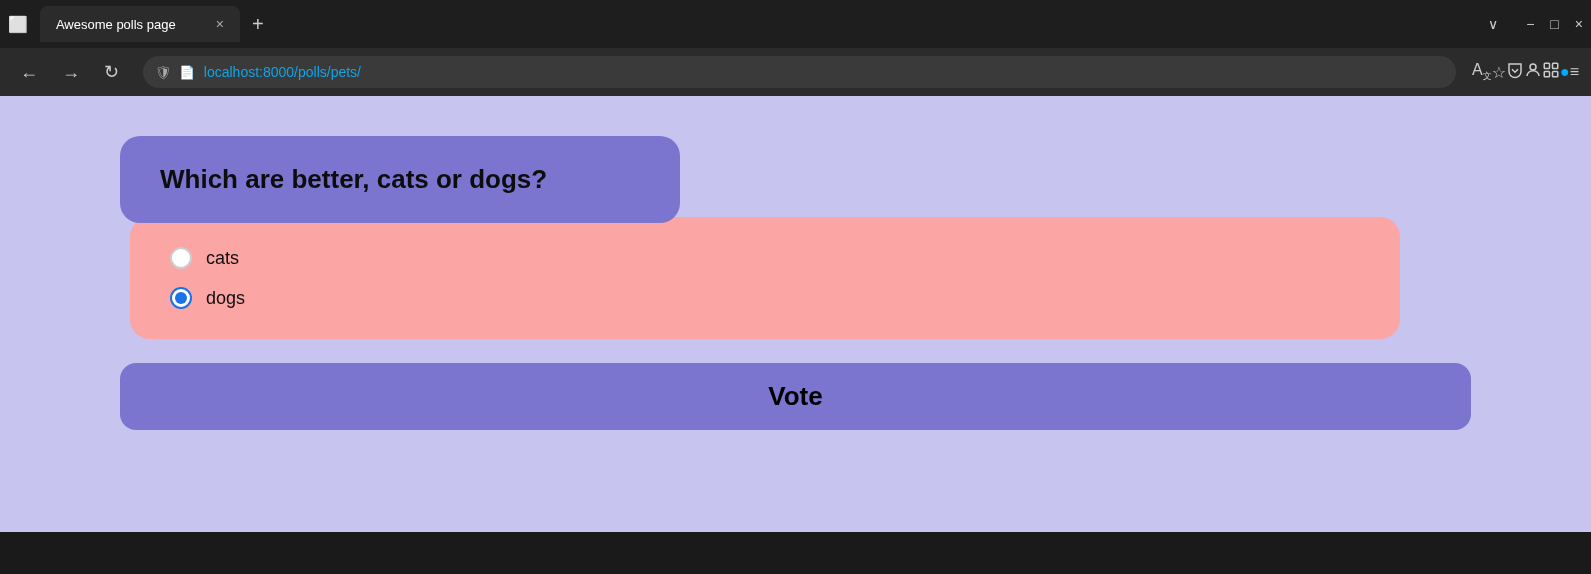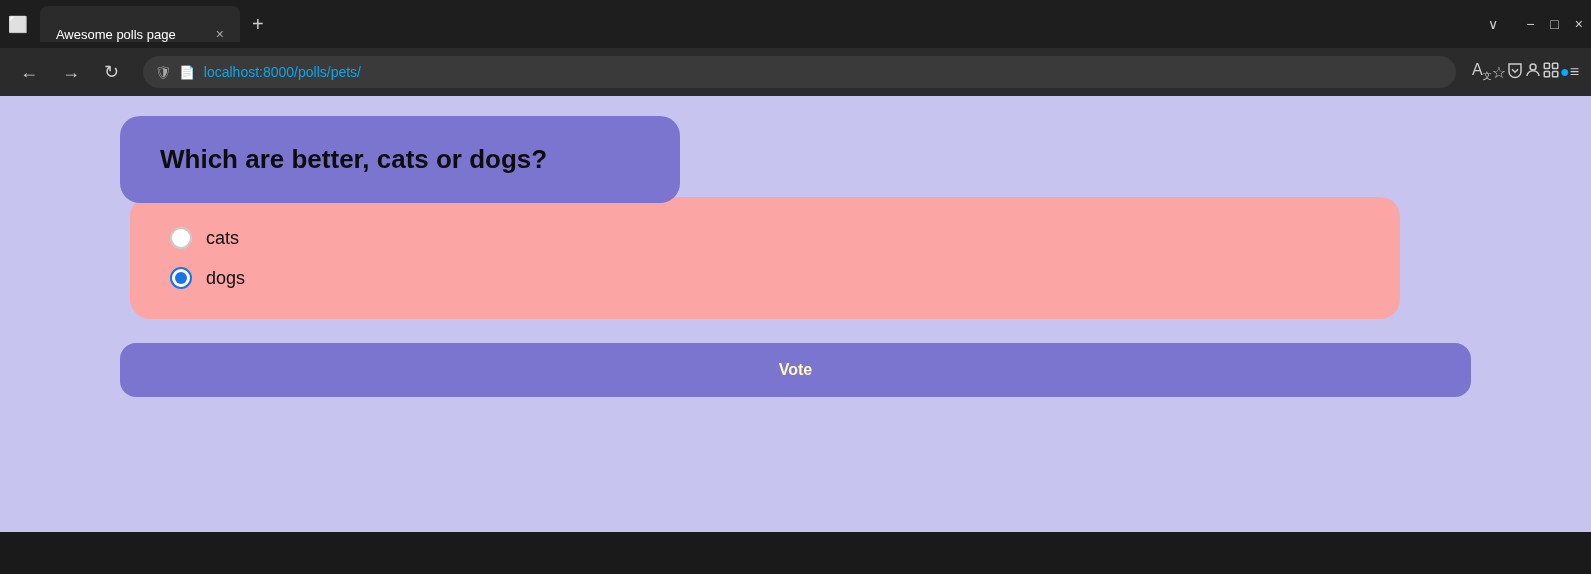--- a/index.html
+++ b/index.html
@@ -18,21 +18,21 @@
       padding: 0 8px;
       gap: 4px;
     }
     .tab-icon {
       color: #ccc;
       font-size: 16px;
       margin-right: 8px;
     }
     .tab {
       display: flex;
-      align-items: flex-end;
+      align-items: center;
       background: #2b2b2b;
       color: #fff;
       padding: 0 16px;
       height: 36px;
       border-radius: 8px 8px 0 0;
       font-size: 13px;
       min-width: 200px;
     }
     .tab-close {
       color: #aaa;
@@ -100,21 +100,21 @@
       align-items: center;
       color: #ccc;
       font-size: 16px;
     }
     .nav-action-icon { cursor: pointer; }
 
     
     .page-content {
       background: #c8c4f0;
       min-height: 436px;
-      padding: 20px 120px;
+      padding: 40px 120px;
       display: flex;
       flex-direction: column;
       align-items: flex-start;
     }
 
     .poll-container {
       display: flex;
       flex-direction: column;
       gap: 0;
       width: 100%;
@@ -179,23 +179,23 @@
       height: 12px;
       border-radius: 50%;
       background: #1a73e8;
     }
 
     .vote-btn {
       background: #7b75d0;
       border: none;
       border-radius: 16px;
       padding: 18px 40px;
-      font-size: 16px;
+      font-size: 26px;
       font-weight: 900;
-      color: #fef9c3;
+      color: #000000;
       cursor: pointer;
       margin-top: 24px;
       min-width: 170px;
     }
   </style>
 </head>
 <body>
 
 <div class="browser-chrome">
 

